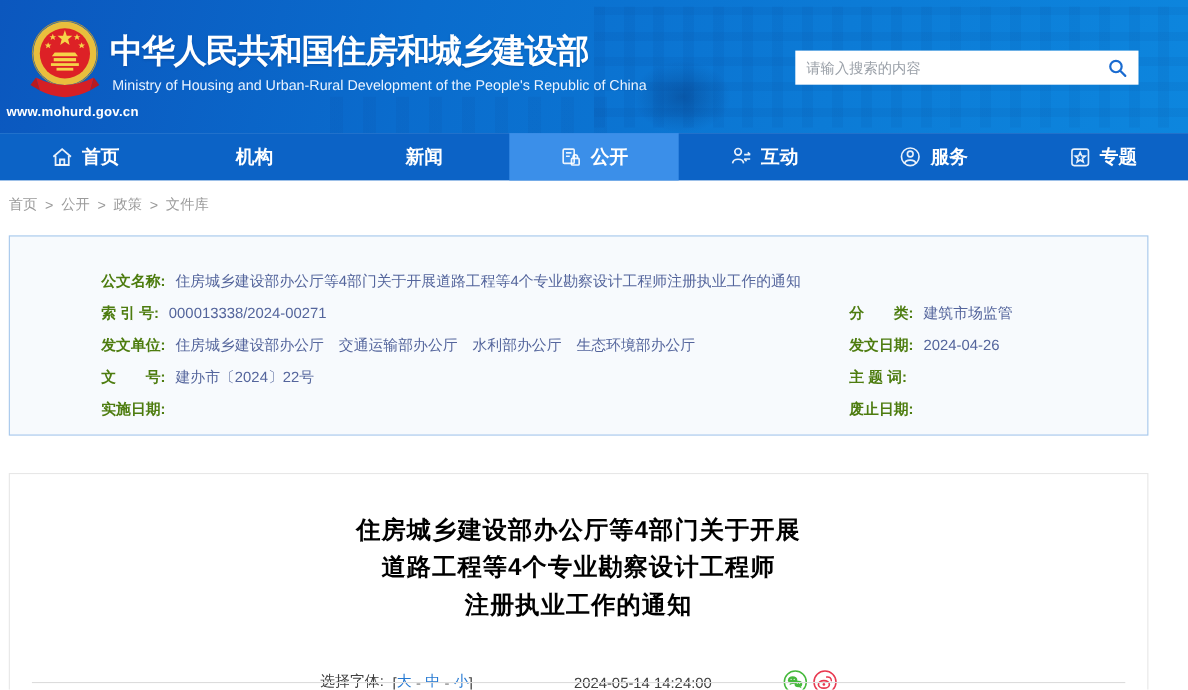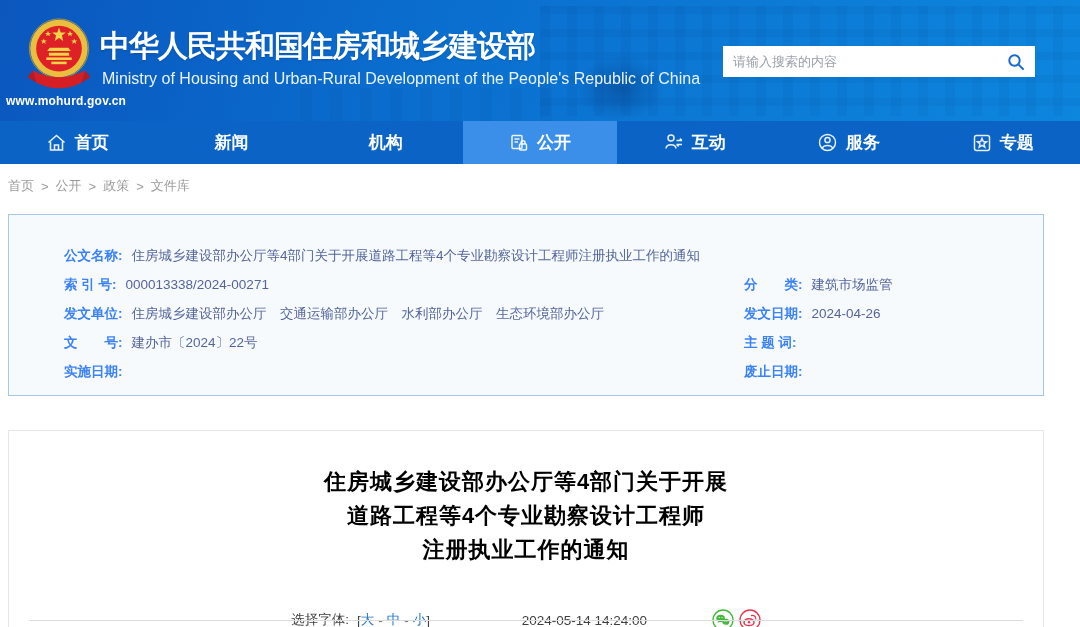--- a/index.html
+++ b/index.html
@@ -14,21 +14,21 @@
          repeating-linear-gradient(90deg, rgba(8,40,110,.10) 0 10px, transparent 10px 27px),
          repeating-linear-gradient(180deg, rgba(8,40,110,.10) 0 8px, transparent 8px 23px);}
   .hdr-win2{position:absolute;left:300px;top:88px;width:260px;height:33px;opacity:.4;
        background:repeating-linear-gradient(90deg, rgba(8,40,110,.14) 0 12px, transparent 12px 30px);}
   .hdr-tree{position:absolute;left:575px;top:55px;width:90px;height:66px;
        background:radial-gradient(ellipse at center, rgba(4,35,95,.35), transparent 70%);}
   .emblem{position:absolute;left:26px;top:16px;}
   .site-url{position:absolute;left:6px;top:94px;color:#fff;font-weight:bold;font-size:12px;letter-spacing:.2px;}
   .site-title{position:absolute;left:100px;top:26px;color:#fff;font-weight:bold;font-size:30px;
        letter-spacing:-1px;white-space:nowrap;text-shadow:0 1px 2px rgba(0,30,90,.25);}
-  .site-sub{position:absolute;left:102px;top:70px;color:#e9f3ff;font-size:16px;white-space:nowrap;}
+  .site-sub{position:absolute;left:102px;top:70px;color:#e9f3ff;font-size:13px;white-space:nowrap;}
   .searchbox{position:absolute;left:723px;top:46px;width:312px;height:31px;background:#fff;
        display:flex;align-items:center;box-sizing:border-box;}
   .searchbox input{flex:1;border:0;outline:0;padding:0 10px;font-size:13px;color:#333;background:transparent;font-family:inherit;}
   .searchbox input::placeholder{color:#9aa0a8;}
   .search-btn{width:38px;height:31px;border:0;background:transparent;display:flex;align-items:center;justify-content:center;cursor:pointer;padding:0;}
 
   
   .nav{position:absolute;left:0;top:121px;width:1080px;height:43px;background:#0c63c6;display:flex;}
   .nav-item{flex:1;display:flex;align-items:center;justify-content:center;gap:8px;color:#fff;
        font-size:17px;font-weight:bold;cursor:pointer;}
@@ -38,21 +38,21 @@
   
   .breadcrumb{position:absolute;left:8px;top:177px;font-size:13px;color:#9b9b9b;display:flex;gap:7px;align-items:center;}
   .crumb{cursor:pointer;}
 
   
   .info-box{position:absolute;left:8px;top:214px;width:1036px;height:182px;box-sizing:border-box;
        background:#f7fafd;border:1px solid #a5c7ec;padding:26px 0 0 55px;}
   .irow{display:flex;height:29px;line-height:29px;font-size:13.5px;}
   .cell-l{width:680px;display:flex;}
   .cell-r{flex:1;display:flex;}
-  .lbl{color:#3b82f6;font-weight:bold;margin-right:9px;white-space:pre;}
+  .lbl{color:#4d7c0f;font-weight:bold;margin-right:9px;white-space:pre;margin-left:28px;}
   .val{color:#54659c;white-space:pre;}
 
   
   .article-box{position:absolute;left:8px;top:430px;width:1036px;height:260px;box-sizing:border-box;
        background:#fff;border:1px solid #e7e7e7;}
   .art-title{margin:34px 0 0 0;text-align:center;font-size:22px;font-weight:bold;color:#000;
        line-height:34px;letter-spacing:1px;}
   .meta{position:absolute;left:0;top:164px;width:100%;display:flex;justify-content:center;
        align-items:center;font-size:13.5px;color:#404040;}
   .meta .gap-l{margin-left:26px;margin-top:32px;}
@@ -109,24 +109,24 @@
   <div class="nav">
     <div class="nav-item">
       <svg width="21" height="20" viewBox="0 0 21 20" fill="none" stroke="rgba(255,255,255,.9)" stroke-width="1.6">
         <path d="M2.5 9.5 L10.5 2.5 L18.5 9.5"></path>
         <path d="M4.5 8.5 V17 H16.5 V8.5"></path>
         <path d="M8.5 17 V12 H12.5 V17"></path>
       </svg>
       <span>首页</span>
     </div>
     <div class="nav-item">
+      <span>机构</span>
+    </div>
+    <div class="nav-item">
       <span>新闻</span>
-    </div>
-    <div class="nav-item">
-      <span>机构</span>
     </div>
     <div class="nav-item active">
       <svg width="20" height="20" viewBox="0 0 20 20" fill="none" stroke="rgba(255,255,255,.9)" stroke-width="1.5">
         <rect x="3" y="2.5" width="10" height="13" rx="1"></rect>
         <line x1="5.5" y1="6" x2="10.5" y2="6"></line>
         <line x1="5.5" y1="9" x2="9" y2="9"></line>
         <rect x="10.5" y="11" width="7" height="6" rx="1"></rect>
         <path d="M12 11 V9.8 A2 2 0 0 1 16 9.8 V11"></path>
       </svg>
       <span>公开</span>

